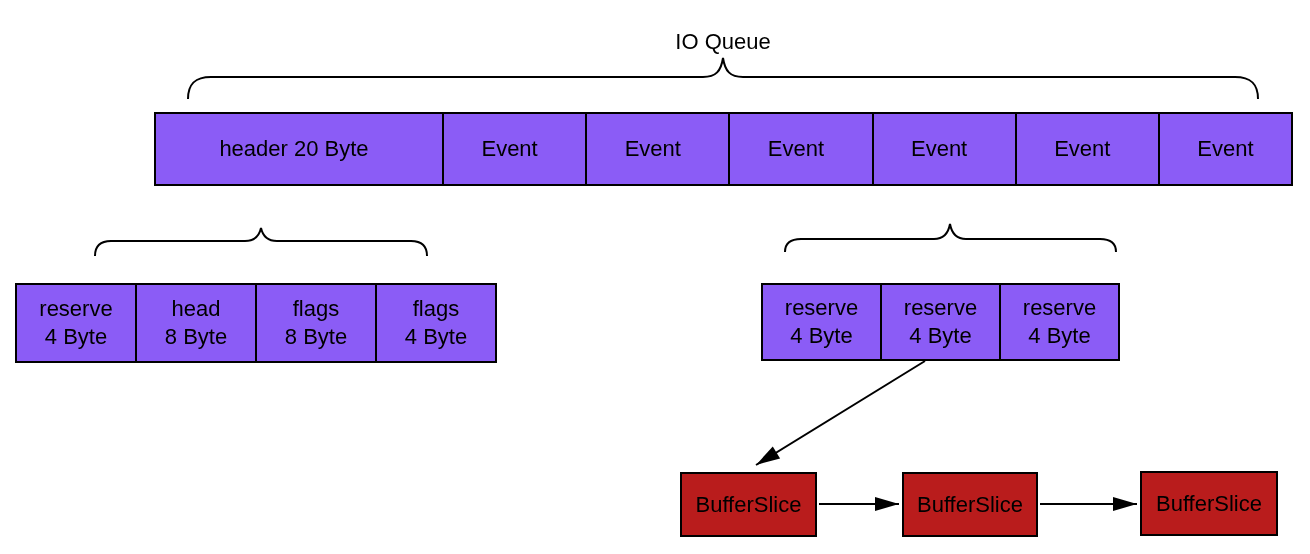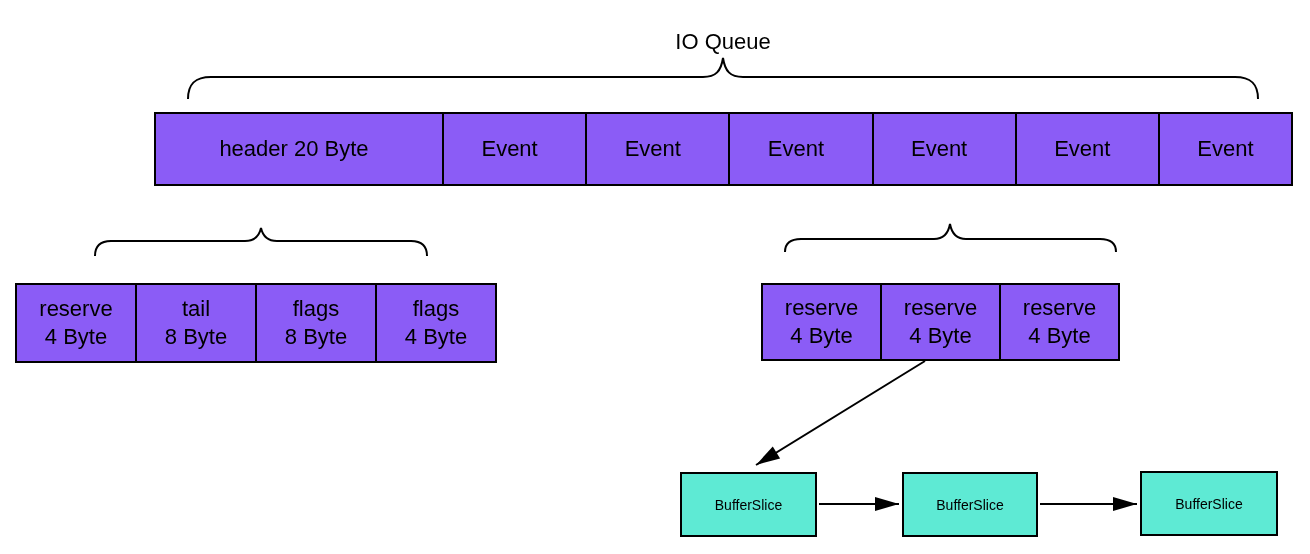--- a/index.html
+++ b/index.html
@@ -39,25 +39,25 @@
     overflow: hidden;
   }
   .cell + .cell { border-left: 2px solid #000000; }
   .cell.two-line { flex-direction: column; line-height: 28px; }
   .event-cell { flex: 1 1 0; margin-left: 10px; }
   .field-cell { flex: 1 1 0; }
   .slice-box {
     position: absolute;
     box-sizing: border-box;
     border: 2px solid #000000;
-    background: #5eead4;
+    background: #b91c1c;
     display: flex;
     align-items: center;
     justify-content: center;
-    font-size: 14px;
+    font-size: 22px;
   }
 </style>
 </head>
 <body>
 
 <div class="stage">
 
   <svg class="overlay" width="1310" height="554" viewBox="0 0 1310 554" fill="none" stroke="#000000" stroke-width="2">
     <defs>
       <marker id="arrowhead" markerUnits="userSpaceOnUse" markerWidth="30" markerHeight="20" refX="26" refY="10" orient="auto">
@@ -91,21 +91,21 @@
     <div class="cell event-cell">Event</div>
     <div class="cell event-cell">Event</div>
   </div>
 
   <div class="box-row" style="left:15px; top:283px; width:482px; height:80px;">
     <div class="cell two-line field-cell">
       <span>reserve</span>
       <span>4 Byte</span>
     </div>
     <div class="cell two-line field-cell">
-      <span>tail</span>
+      <span>head</span>
       <span>8 Byte</span>
     </div>
     <div class="cell two-line field-cell">
       <span>flags</span>
       <span>8 Byte</span>
     </div>
     <div class="cell two-line field-cell">
       <span>flags</span>
       <span>4 Byte</span>
     </div>

